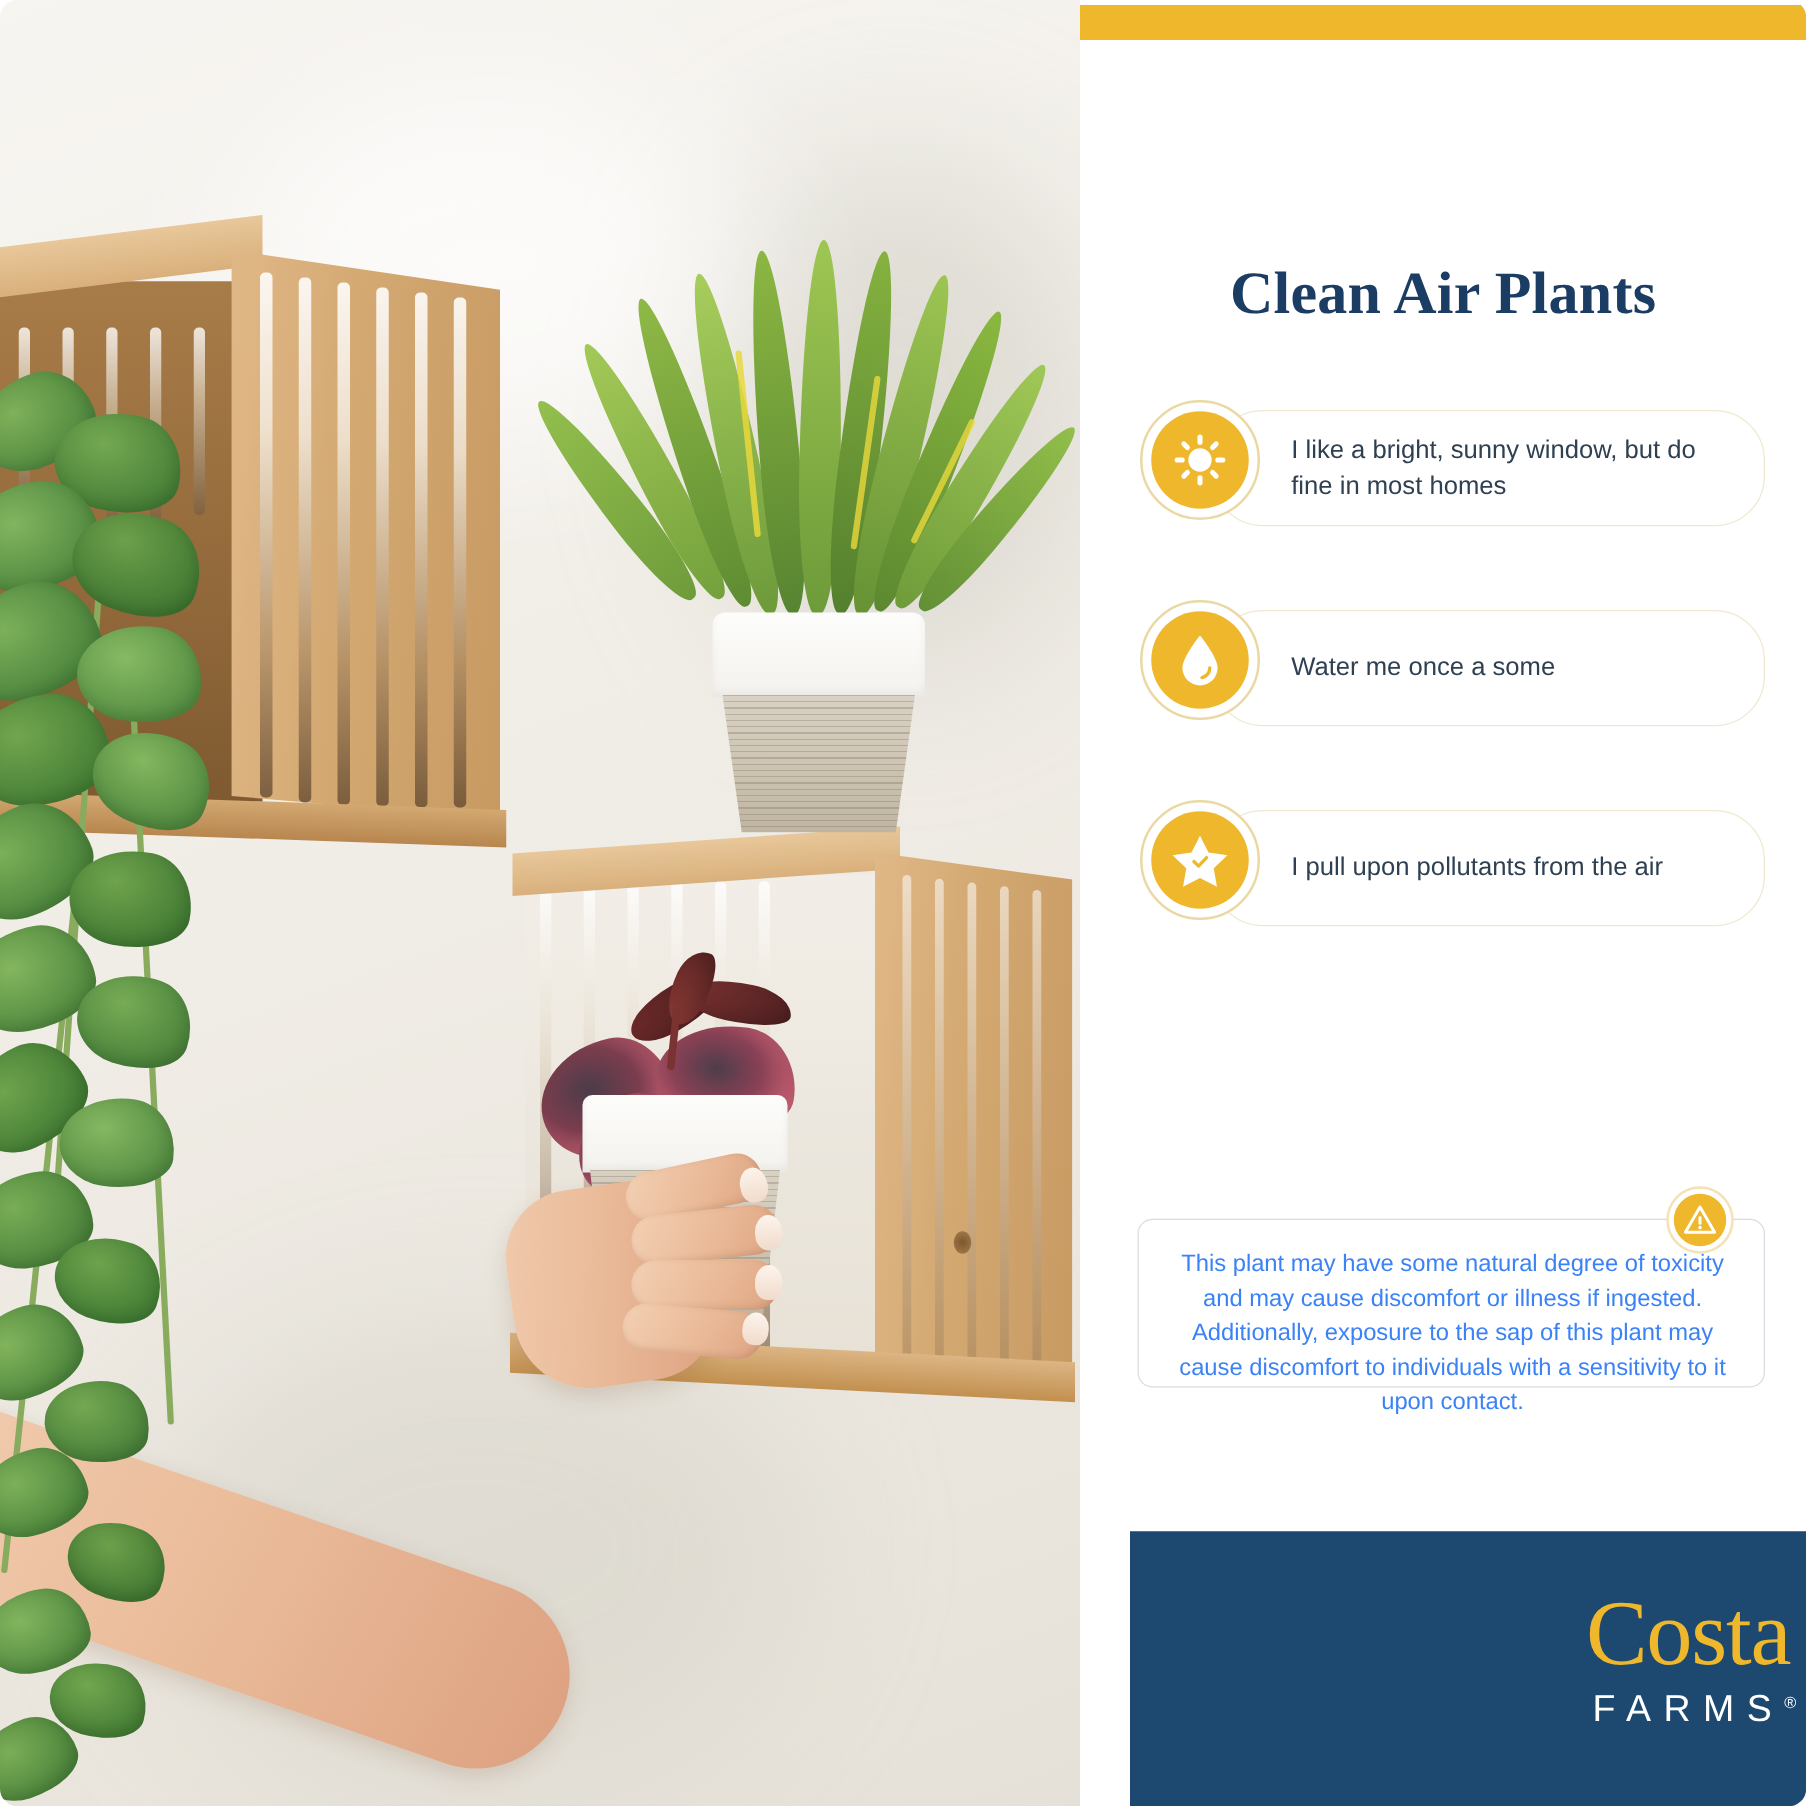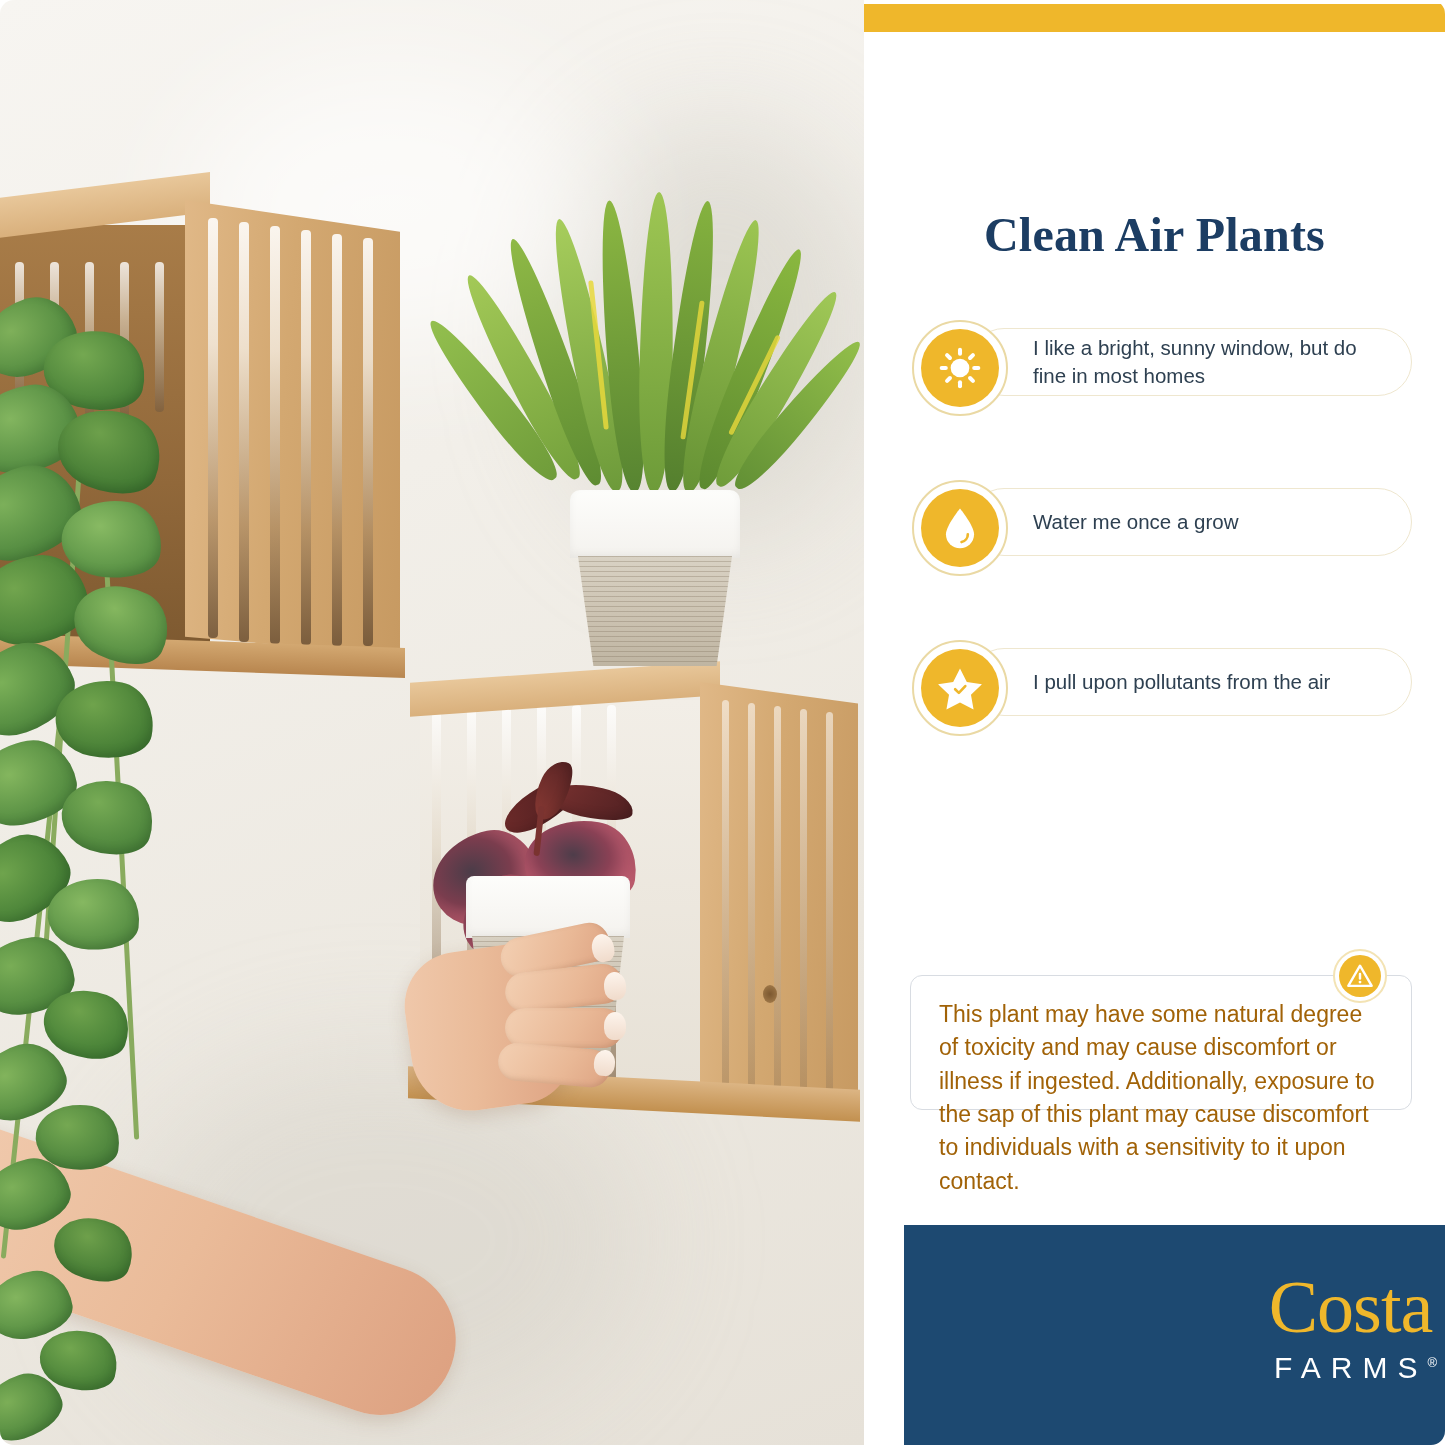--- a/index.html
+++ b/index.html
@@ -100,35 +100,35 @@
     position:absolute;left:0;top:0;width:96px;height:96px;border-radius:50%;
     border:2px solid #EAD9A4;box-sizing:border-box;
     display:flex;align-items:center;justify-content:center;
     background:#ffffff;z-index:3;
   }
   .badge-inner{
     width:78px;height:78px;border-radius:50%;background:#EFB72B;
     display:flex;align-items:center;justify-content:center;
   }
   .pill{
-    position:absolute;left:58px;top:8px;width:442px;height:68px;
+    position:absolute;left:58px;top:8px;width:442px;height:93px;
     border:1.5px solid #EFE7CF;border-radius:40px;background:#fff;box-sizing:border-box;
     display:flex;align-items:center;
   }
   .pill-text{
     padding-left:62px;padding-right:22px;color:#2E4051;font-size:20.5px;line-height:1.38;
   }
 
   
   #warn{
     position:absolute;left:46px;top:975px;width:502px;height:135px;
     border:1px solid #D8DCE2;border-radius:12px;background:#fff;box-sizing:border-box;
   }
   #warn-text{
-    padding:22px 26px 0 28px;color:#a16207;font-size:23px;line-height:1.45;
+    padding:22px 26px 0 28px;color:#3b82f6;font-size:19px;line-height:1.45;text-align:center;
   }
   #warn-badge{
     position:absolute;right:24px;top:-27px;width:54px;height:54px;border-radius:50%;
     background:#fff;border:2px solid #F3E3B4;box-sizing:border-box;
     display:flex;align-items:center;justify-content:center;
   }
   #warn-badge .badge-inner{width:42px;height:42px;}
 
   
   #footer{position:absolute;left:0;top:1225px;width:581px;height:220px;background:#1D4971;margin-left:40px;}
@@ -314,21 +314,21 @@
               <rect x="7" y="29.5" width="10" height="5" rx="2.5" transform="rotate(45 32 32)"></rect>
               <rect x="47" y="29.5" width="10" height="5" rx="2.5" transform="rotate(45 32 32)"></rect>
             </g>
           </svg>
         </div>
       </div>
     </div>
 
     <div class="feature" style="top:480px;">
       <div class="pill">
-        <div class="pill-text">Water me once a grow</div>
+        <div class="pill-text">Water me once a some</div>
       </div>
       <div class="badge">
         <div class="badge-inner">
           <svg viewBox="0 0 64 64" width="50" height="50" aria-hidden="true">
             <path d="M32 7 C32 7 14 29 14 40 A18 18 0 0 0 50 40 C50 29 32 7 32 7 Z" fill="#ffffff"></path>
             <path d="M42 40 A10 10 0 0 1 34 50" fill="none" stroke="#EFB72B" stroke-width="3.4" stroke-linecap="round"></path>
           </svg>
         </div>
       </div>
     </div>

